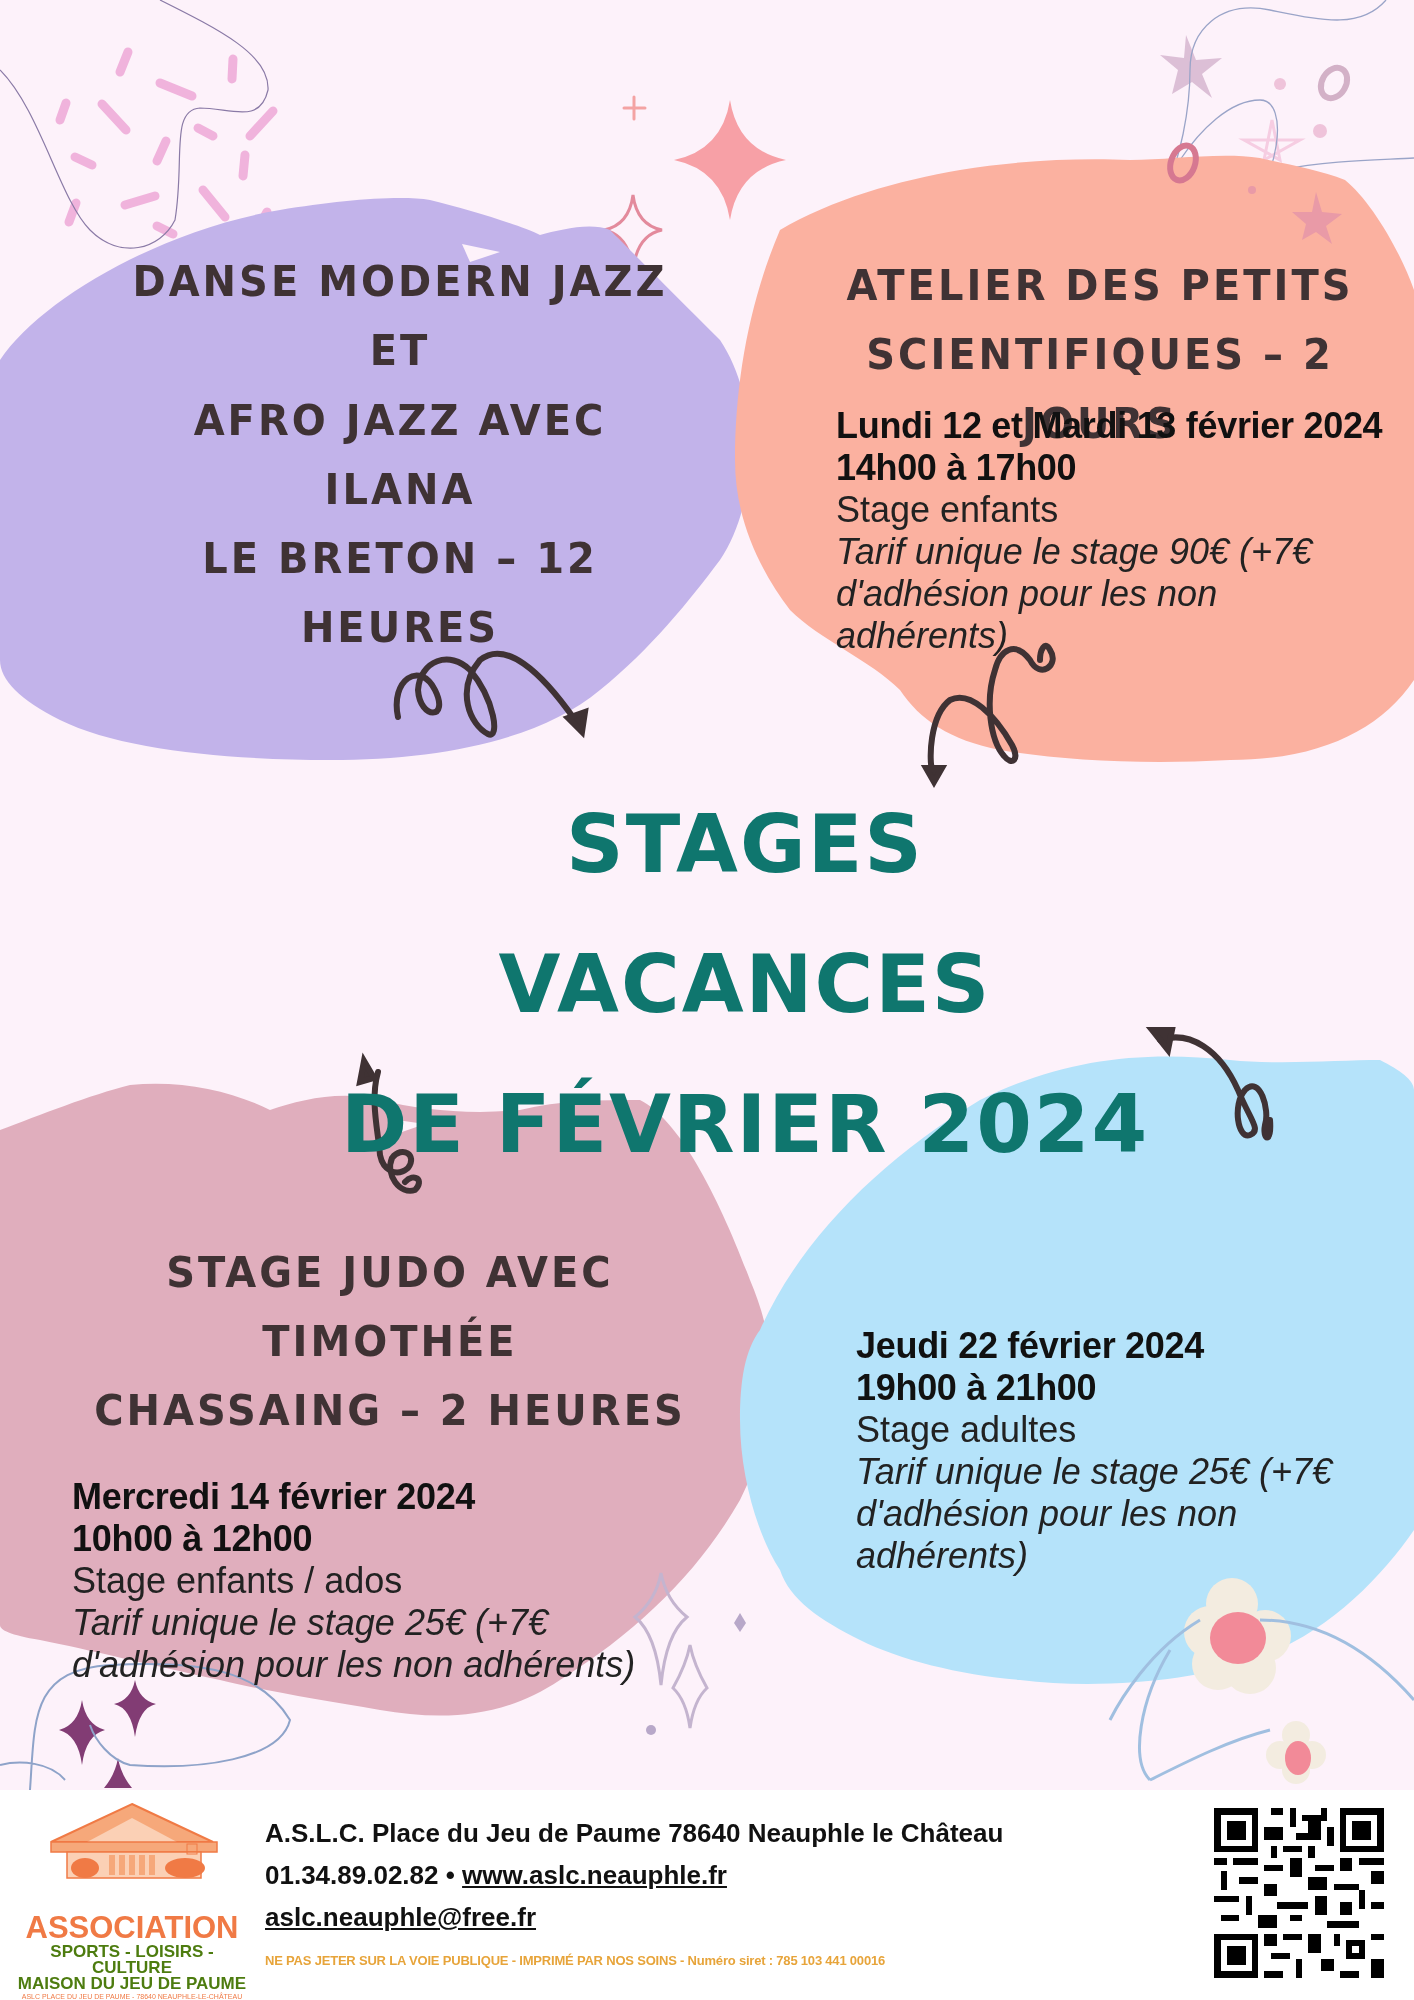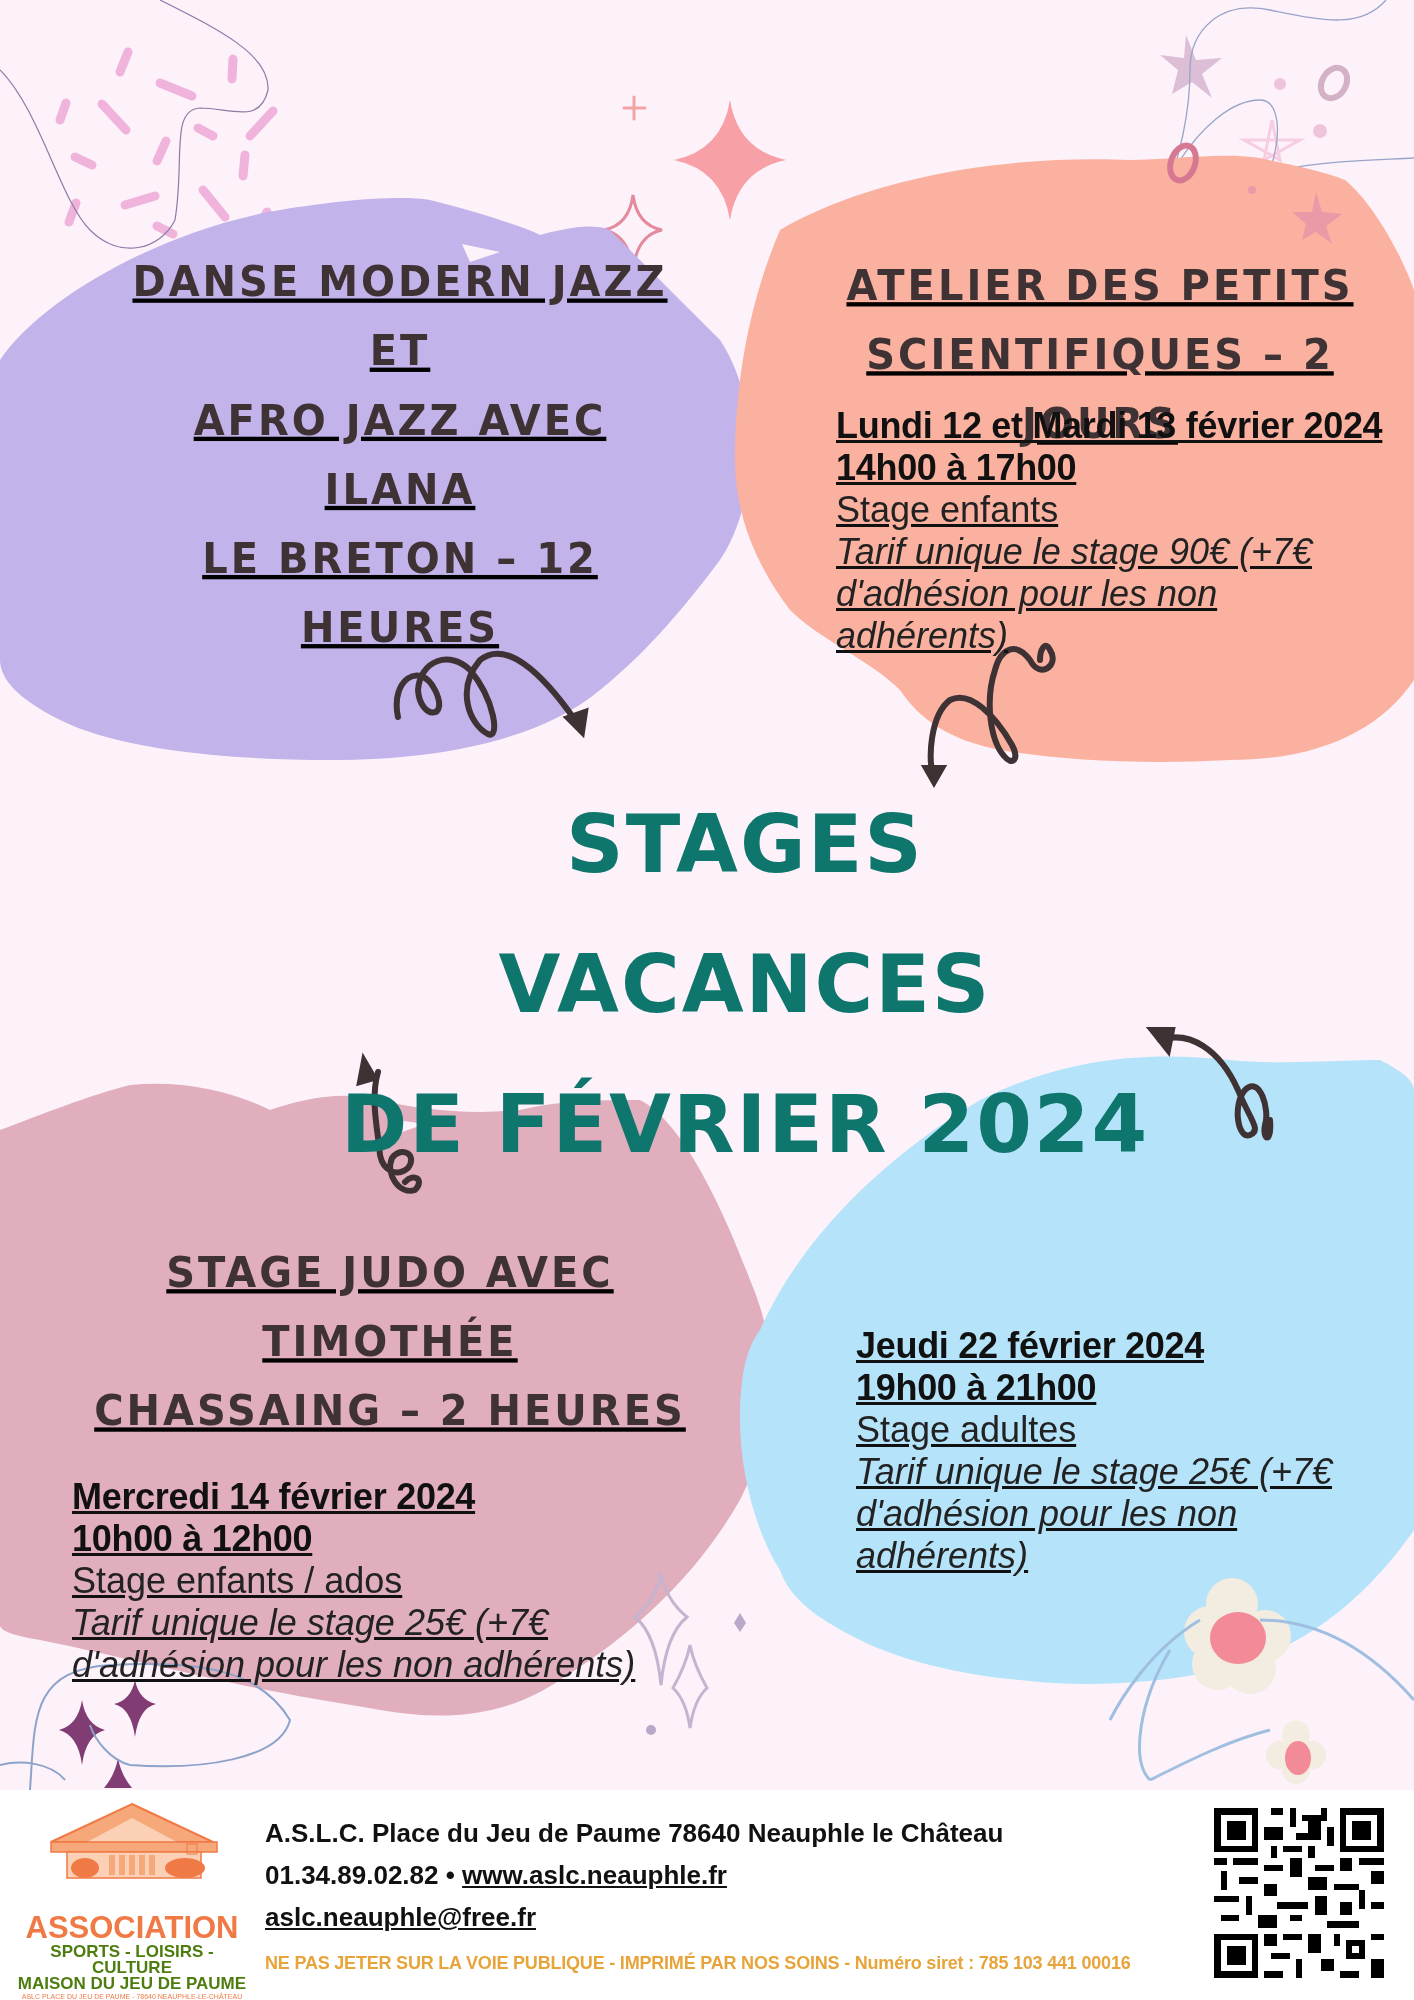--- a/index.html
+++ b/index.html
@@ -2,21 +2,21 @@
 <html><head>
 <meta charset="utf-8">
 <style>
   * { box-sizing: border-box; margin: 0; padding: 0; }
   html, body { width: 1414px; height: 2000px; overflow: hidden; background: #fdf2fa; }
   body { position: relative; font-family: "Liberation Sans", sans-serif; }
 
   .poster { position: absolute; left: 0; top: 0; width: 1414px; height: 1790px; background: #fdf2fa; overflow: hidden; }
   .deco { position: absolute; left: 0; top: 0; width: 1414px; height: 1790px; pointer-events: none; }
 
-  .blob-text { position: absolute; text-decoration: underline; }
+  .blob-text { position: absolute; }
   .title {
     font-family: "DejaVu Sans", sans-serif;
     font-weight: bold;
     color: #3f3234;
     text-transform: uppercase;
     letter-spacing: 3px;
     font-size: 40px;
     line-height: 64px;
     text-align: center;
     transform: scaleY(1.08);
@@ -38,21 +38,21 @@
   .logo { position: absolute; left: 12px; top: 10px; width: 240px; height: 195px; text-align: center; color: #f07a45; }
   .logo .house { display: block; margin: 0 auto; }
   .logo .big { font-family: "Liberation Sans", sans-serif; font-weight: bold; font-size: 31px; letter-spacing: 0px; line-height: 32px; color: #f07a45; margin-top: 32px; }
   .logo .mid { font-family: "Liberation Sans", sans-serif; font-weight: bold; font-size: 17px; line-height: 16px; color: #4d7c0f; }
   .logo .small { font-size: 7px; line-height: 10px; color: #f07a45; }
   .logo .web { font-size: 11px; line-height: 15px; color: #e07a50; }
 
   .contact { position: absolute; left: 265px; top: 22px; font-family: "Liberation Sans", sans-serif; font-weight: bold; color: #111; font-size: 26px; }
   .contact .line { height: 42px; line-height: 42px; }
   .contact a { color: #111; text-decoration: underline; }
-  .notice { position: absolute; left: 265px; top: 163px; font-family: "Liberation Sans", sans-serif; font-weight: bold; font-size: 18px; color: #e7a43a; letter-spacing: -0.2px; }
+  .notice { position: absolute; left: 265px; top: 163px; font-family: "Liberation Sans", sans-serif; font-weight: bold; font-size: 13px; color: #e7a43a; letter-spacing: -0.2px; }
 
   .qr { position: absolute; left: 1208px; top: 12px; width: 182px; height: 182px; background: #fff; }
 </style>
 </head>
 <body>
 
 <div class="poster">
 
   <svg class="deco" viewBox="0 0 1414 1790" xmlns="http://www.w3.org/2000/svg">
 

